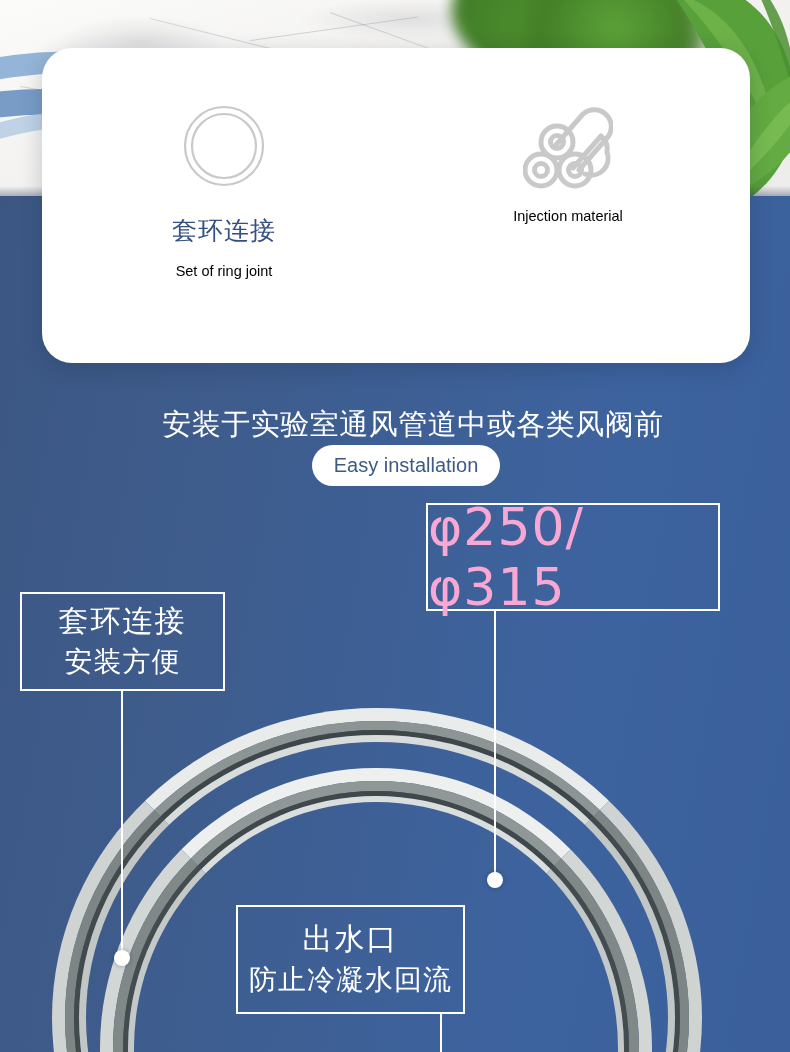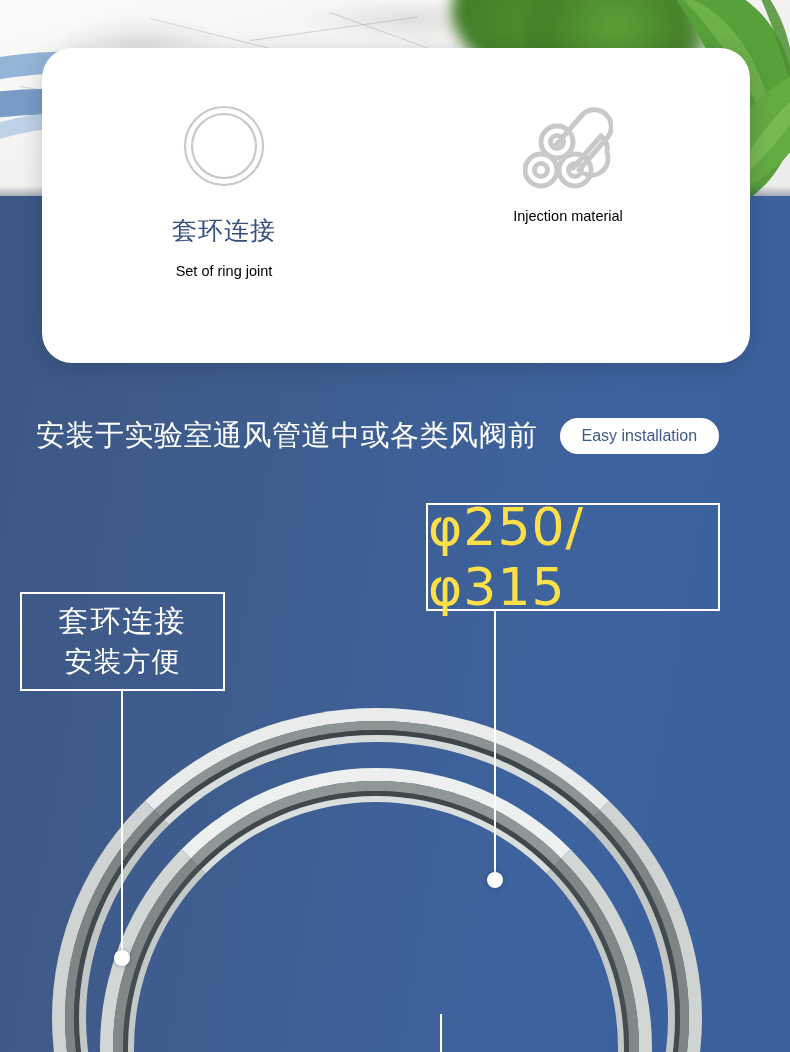--- a/index.html
+++ b/index.html
@@ -71,29 +71,29 @@
     font-family:"DejaVu Sans","Liberation Sans",sans-serif; white-space:nowrap;
   }
   .fsub {
     margin-top:14px; font-size:14.5px; color:#000000; text-align:center;
     line-height:1.45; font-family:"Liberation Sans",sans-serif;
   }
 
   
   .headline-row {
     position:absolute; left:0; top:405px; width:790px; height:62px;
-    display:flex; align-items:center; z-index:6;
+    display:flex; align-items:center; z-index:6;flex-direction:column;
   }
   .headline {
     margin-left:36px; font-size:29px; color:#ffffff; letter-spacing:.5px;
     font-family:"DejaVu Sans","Liberation Sans",sans-serif; white-space:nowrap;
   }
   .pill {
     margin-left:22px; background:#ffffff; color:#3d5a86;
-    border-radius:22px; padding:9px 22px; font-size:16px;
+    border-radius:22px; padding:9px 22px; font-size:20px;
     font-family:"Liberation Sans",sans-serif; white-space:nowrap;
   }
 
   
   .product { position:absolute; left:0; top:690px; width:790px; height:362px; z-index:2; overflow:hidden; }
   .coil {
     position:absolute; border-radius:50%;
     border-style:solid; border-color:transparent;
   }
 
@@ -104,21 +104,21 @@
     color:#ffffff; text-align:center;
     font-family:"DejaVu Sans","Liberation Sans",sans-serif;
     background:transparent;
   }
   .callout .l1 { font-size:30px; letter-spacing:2px; line-height:1.15; }
   .callout .l2 { font-size:28px; letter-spacing:1px; line-height:1.25; margin-top:6px; }
   .spec-box {
     position:absolute; left:426px; top:503px; width:294px; height:108px;
     border:2px solid #ffffff; z-index:8;
     display:flex; align-items:center; justify-content:center;
-    color:#fde047; font-size:52px; letter-spacing:1px;
+    color:#f9a8d4; font-size:52px; letter-spacing:1px;
     font-family:"DejaVu Sans","Liberation Sans",sans-serif;
   }
   .lead-line { position:absolute; width:2px; background:#ffffff; z-index:7; }
   .lead-dot {
     position:absolute; width:16px; height:16px; border-radius:50%;
     background:#ffffff; z-index:9;
     box-shadow:0 0 4px rgba(20,34,58,.35);
   }
 </style>
 </head>
@@ -239,15 +239,19 @@
   <div class="lead-line" style="left:494px;top:611px;height:262px;"></div>
   <div class="lead-dot" style="left:487px;top:872px;"></div>
 
   <div class="callout" style="left:20px;top:592px;width:205px;height:99px;">
     <div class="l1">套环连接</div>
     <div class="l2">安装方便</div>
   </div>
   <div class="lead-line" style="left:121px;top:691px;height:268px;"></div>
   <div class="lead-dot" style="left:114px;top:950px;"></div>
 
+  <div class="callout" style="left:236px;top:905px;width:229px;height:109px;">
+    <div class="l1">出水口</div>
+    <div class="l2">防止冷凝水回流</div>
+  </div>
   <div class="lead-line" style="left:440px;top:1014px;height:38px;"></div>
 
 </div>
 
 </body></html>

